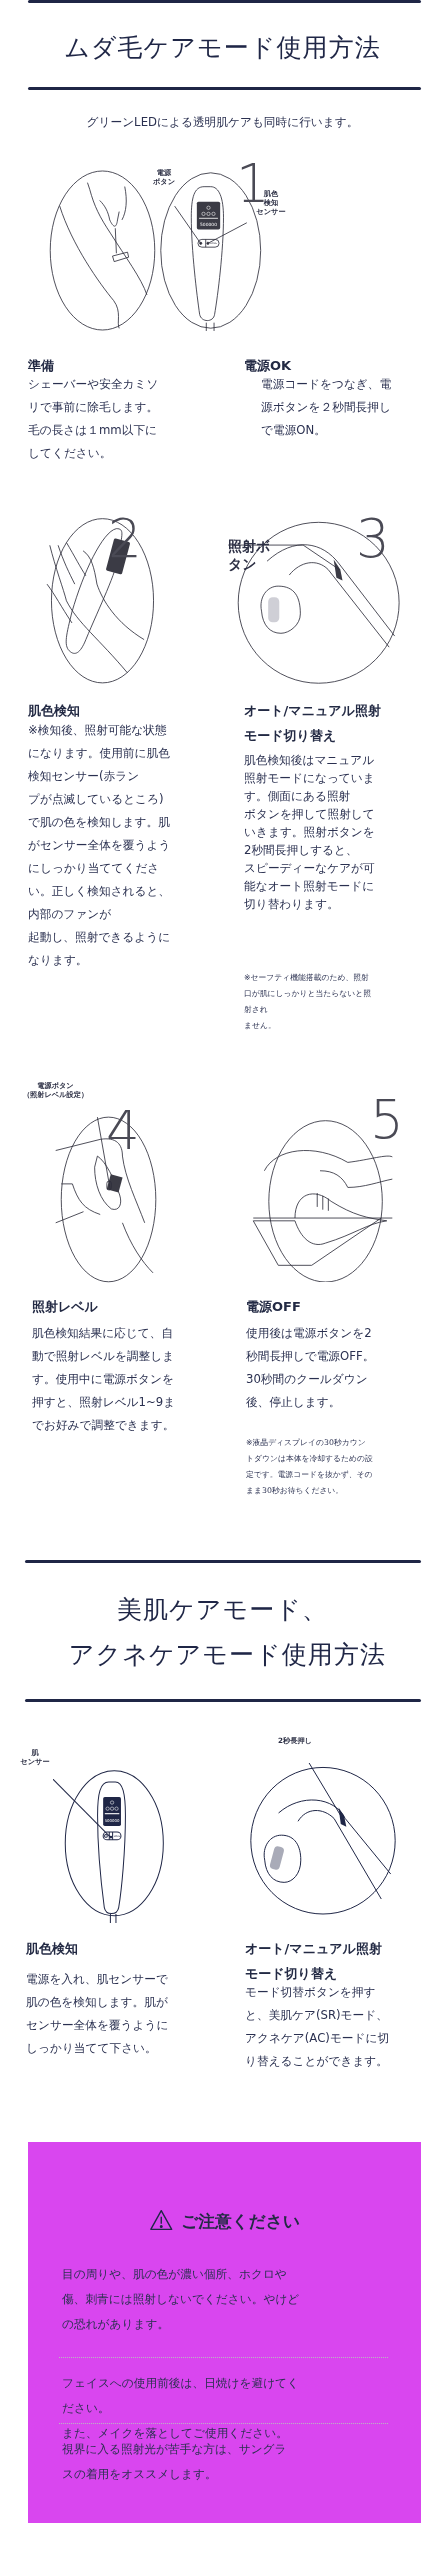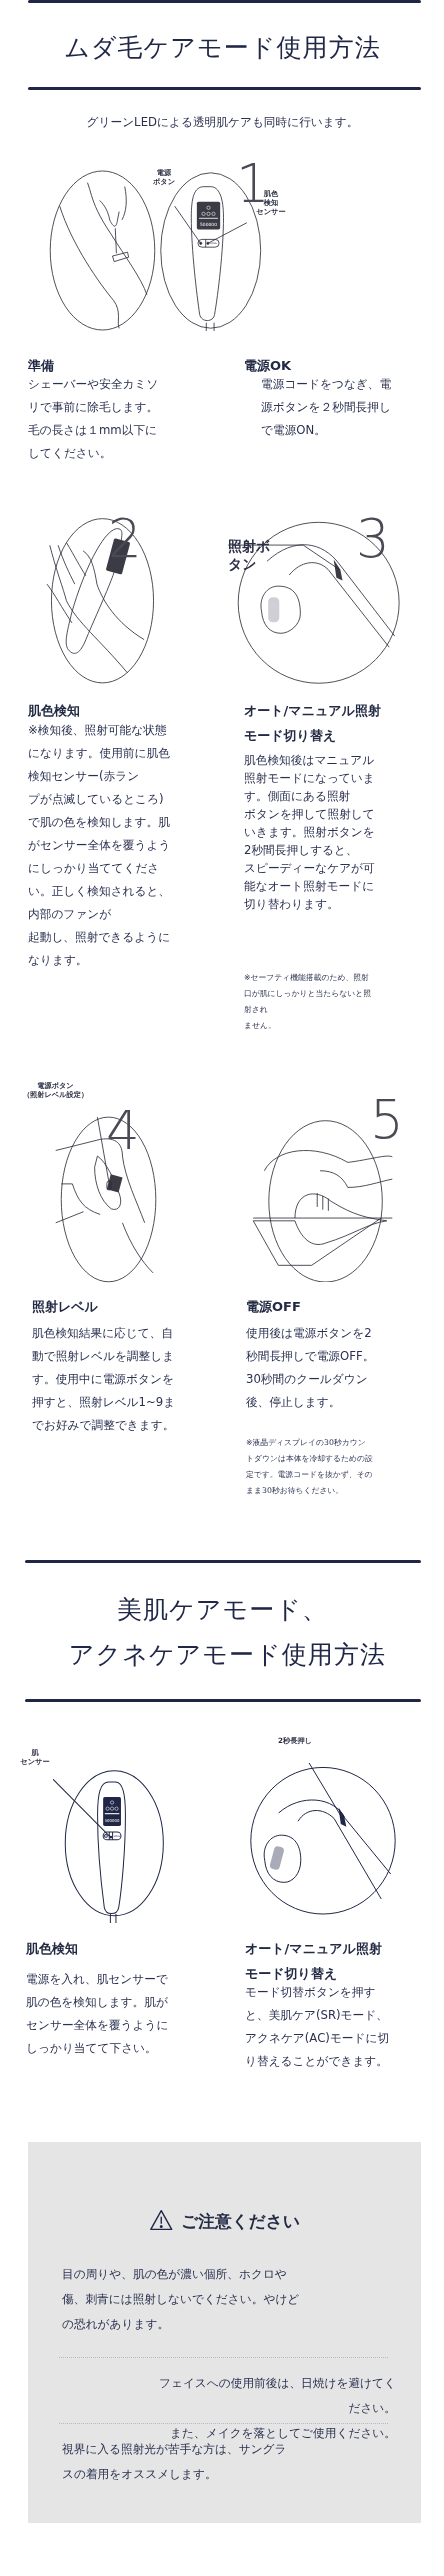--- a/index.html
+++ b/index.html
@@ -33,21 +33,21 @@
     position: absolute; font-size: 13px; font-weight: bold; color: #232a44; line-height: 25.6px;
   }
   .step-body {
     position: absolute; font-size: 11.7px; color: #2a3050; line-height: 23px; white-space: pre-line;
   }
   .step-note {
     position: absolute; font-size: 7.8px; color: #2a3050; line-height: 16px; white-space: pre-line;
   }
   .caution-box {
     position: absolute; left: 28px; top: 2142px; width: 393px; height: 381px;
-    background: #e5e5e5;
+    background: #d946ef;
   }
   .caution-head {
     position: absolute; left: 0; top: 67px; width: 393px; text-align: center;
     font-size: 16.7px; font-weight: bold; color: #232a44; line-height: 1;
   }
   .caution-head .warn { display: inline-block; vertical-align: middle; margin-right: 7.8px; }
   .caution-head span.t { vertical-align: middle; }
   .caution-item {
     position: absolute; left: 34px; width: 334px; font-size: 11.7px; color: #2a3050; line-height: 25px; white-space: pre-line;
   }
@@ -272,20 +272,20 @@
         <path d="M22 3 L41 37 L3 37 Z"></path>
         <line x1="22" y1="14" x2="22" y2="27"></line>
         <circle cx="22" cy="32" r="1.5" fill="#1f2646"></circle>
       </svg>
     </span><span class="t">ご注意ください</span>
   </div>
   <div class="caution-item" style="top:120px;">目の周りや、肌の色が濃い個所、ホクロや
 傷、刺青には照射しないでください。やけど
 の恐れがあります。</div>
   <div class="dotted" style="top:215px;"></div>
-  <div class="caution-item" style="top:195px; padding-top:34px;text-align:right;">フェイスへの使用前後は、日焼けを避けてく
+  <div class="caution-item" style="top:195px; padding-top:34px;">フェイスへの使用前後は、日焼けを避けてく
 ださい。
 また、メイクを落としてご使用ください。</div>
   <div class="dotted" style="top:281px;"></div>
   <div class="caution-item" style="top:295px;">視界に入る照射光が苦手な方は、サングラ
 スの着用をオススメします。</div>
 </div>
 
 
 </body></html>

